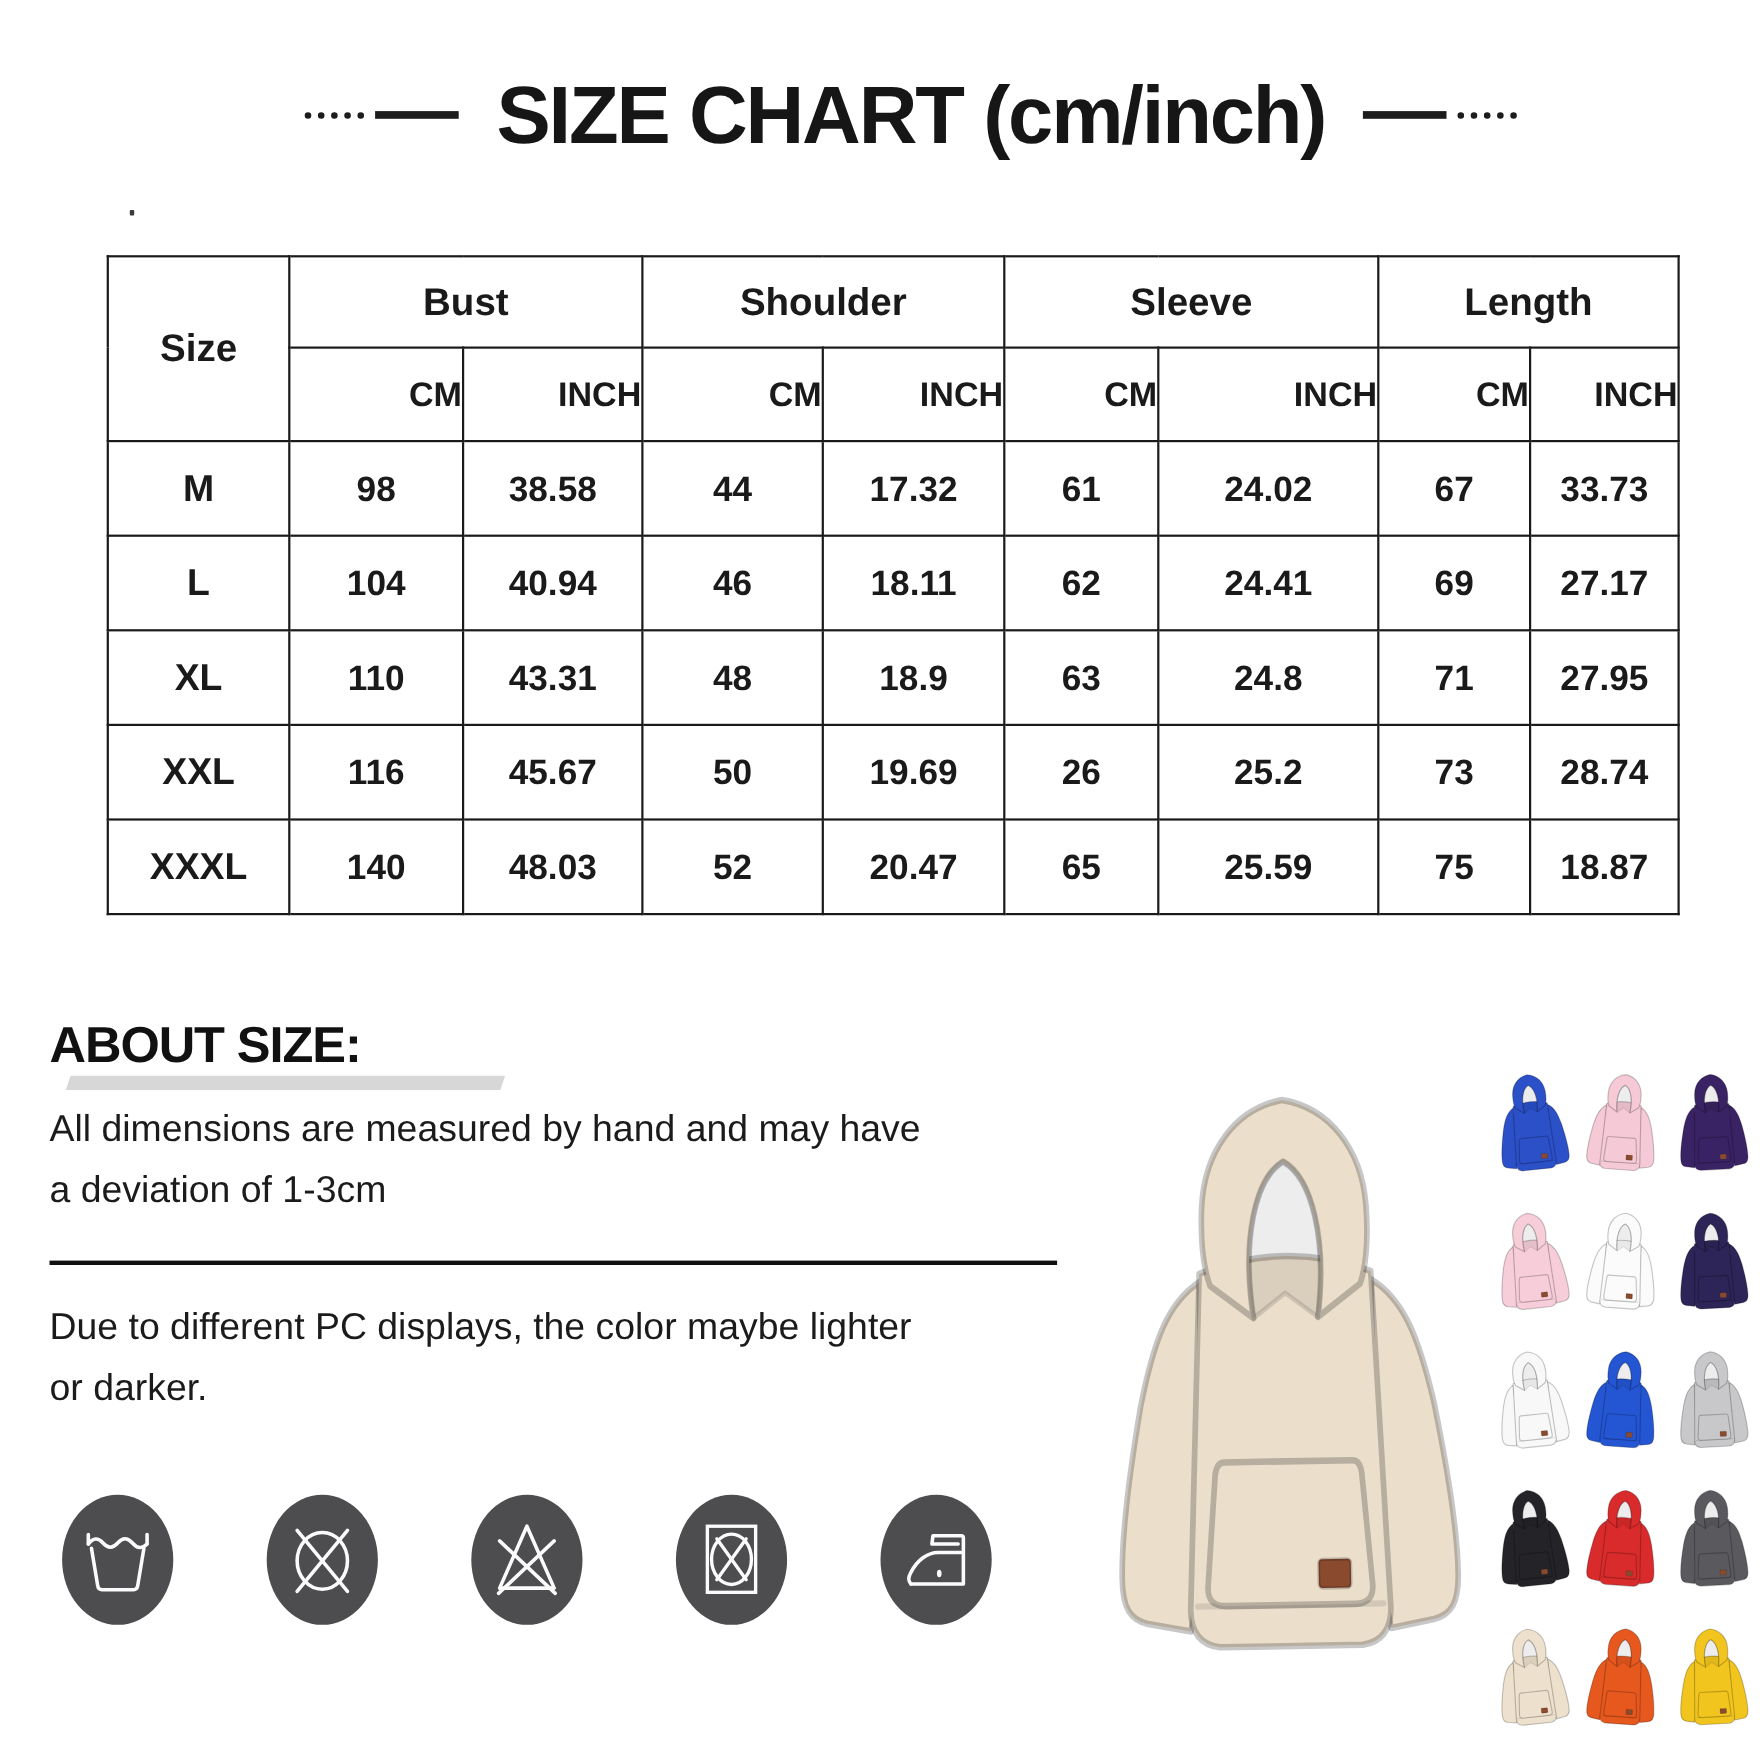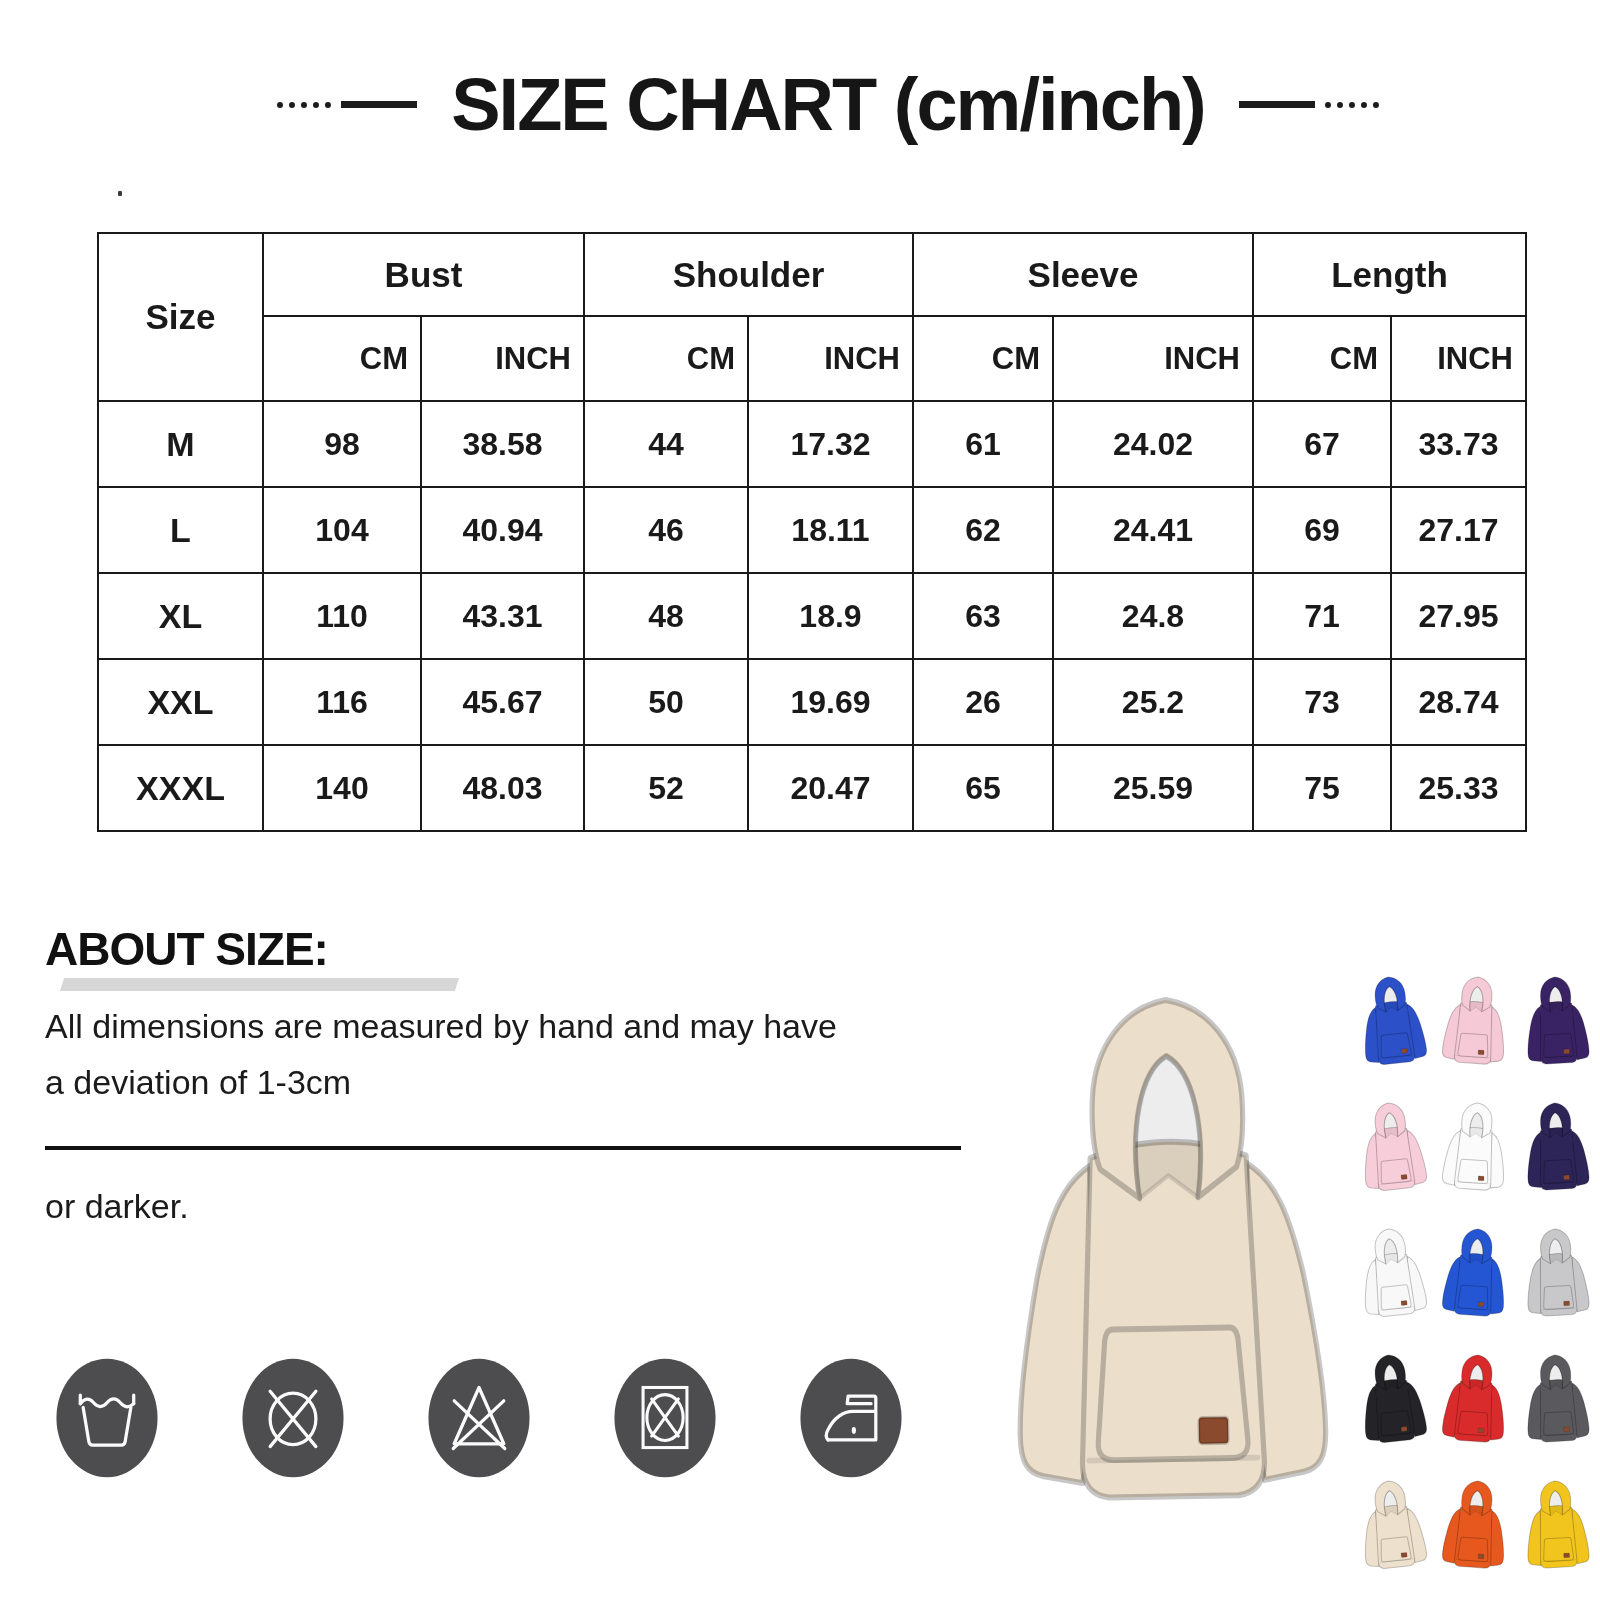--- a/index.html
+++ b/index.html
@@ -11,21 +11,21 @@
              align-items:center;justify-content:center;gap:34px;padding-left:28px;}
   .page-title{font-size:74px;font-weight:700;letter-spacing:-2px;color:#161616;white-space:nowrap;}
   .deco{display:flex;align-items:center;gap:10px;}
   .deco-dots{width:54px;border-top:6px dotted #1c1c1c;height:0;}
   .deco-bar{width:76px;border-top:7px solid #1c1c1c;height:0;}
   .stray-mark{position:absolute;left:118px;top:191px;width:4px;height:5px;background:#3a3a3a;border-radius:1px;}
 
   
   table.size-table{position:absolute;left:97px;top:232px;width:1428px;border-collapse:collapse;
                    table-layout:fixed;text-align:center;}
-  .size-table th,.size-table td{border:2px solid #1a1a1a;font-weight:700;color:#1a1a1a;padding:12px;}
+  .size-table th,.size-table td{border:2px solid #1a1a1a;font-weight:700;color:#1a1a1a;padding:0;}
   .size-table thead tr.group-row{height:83px;}
   .size-table thead tr.unit-row{height:85px;}
   .size-table tbody tr{height:86px;}
   .group-head{font-size:35px;}
   .corner-head{font-size:35px;}
   .unit-head{font-size:31px;text-align:right;}
   .size-cell{font-size:34px;}
   .val-cell{font-size:32px;}
 
   
@@ -162,36 +162,37 @@
       </tr>
       <tr>
         <td class="size-cell">XXXL</td>
         <td class="val-cell">140</td>
         <td class="val-cell">48.03</td>
         <td class="val-cell">52</td>
         <td class="val-cell">20.47</td>
         <td class="val-cell">65</td>
         <td class="val-cell">25.59</td>
         <td class="val-cell">75</td>
-        <td class="val-cell">25.33</td>
+        <td class="val-cell">18.87</td>
       </tr>
     </tbody>
   </table>
 
   <div class="about-swoosh"></div>
   <div class="about-heading">ABOUT SIZE:</div>
 
   <div class="about-para para1">
     <div>All dimensions are measured by hand and may have</div>
     <div>a deviation of 1-3cm</div>
   </div>
 
   <div class="divider"></div>
 
   <div class="about-para para2">
+    <div>Due to different PC displays, the color maybe lighter</div>
     <div>or darker.</div>
   </div>
 
   <div class="care-row">
     <svg class="care-icon" viewBox="0 0 110 130">
       <ellipse cx="55" cy="65" rx="53" ry="62" fill="#4d4d4f"></ellipse>
       <g fill="none" stroke="#fbfbfb" stroke-width="3.4" stroke-linecap="round" stroke-linejoin="round">
         <path d="M27 41 L27 50"></path>
           <path d="M83 41 L83 50"></path>
         <path d="M27 50 Q34 41 41 49 Q48 57 55 49 Q62 41 69 49 Q76 57 83 50"></path>

